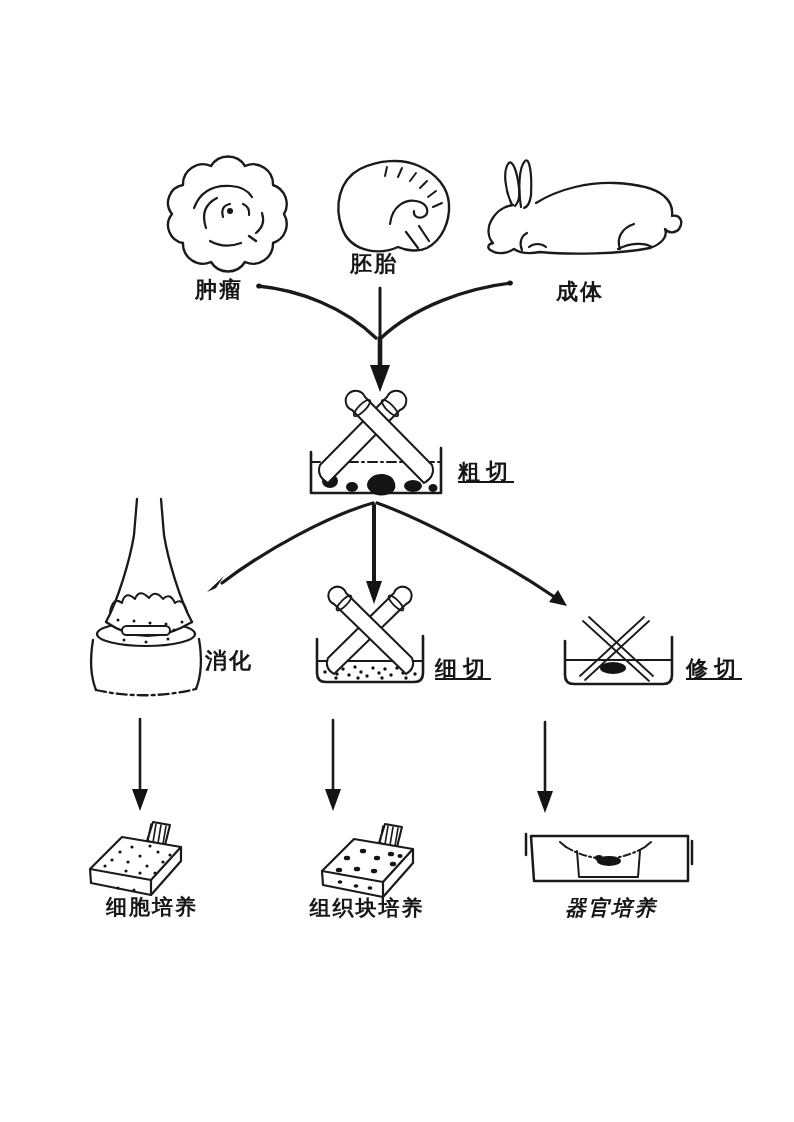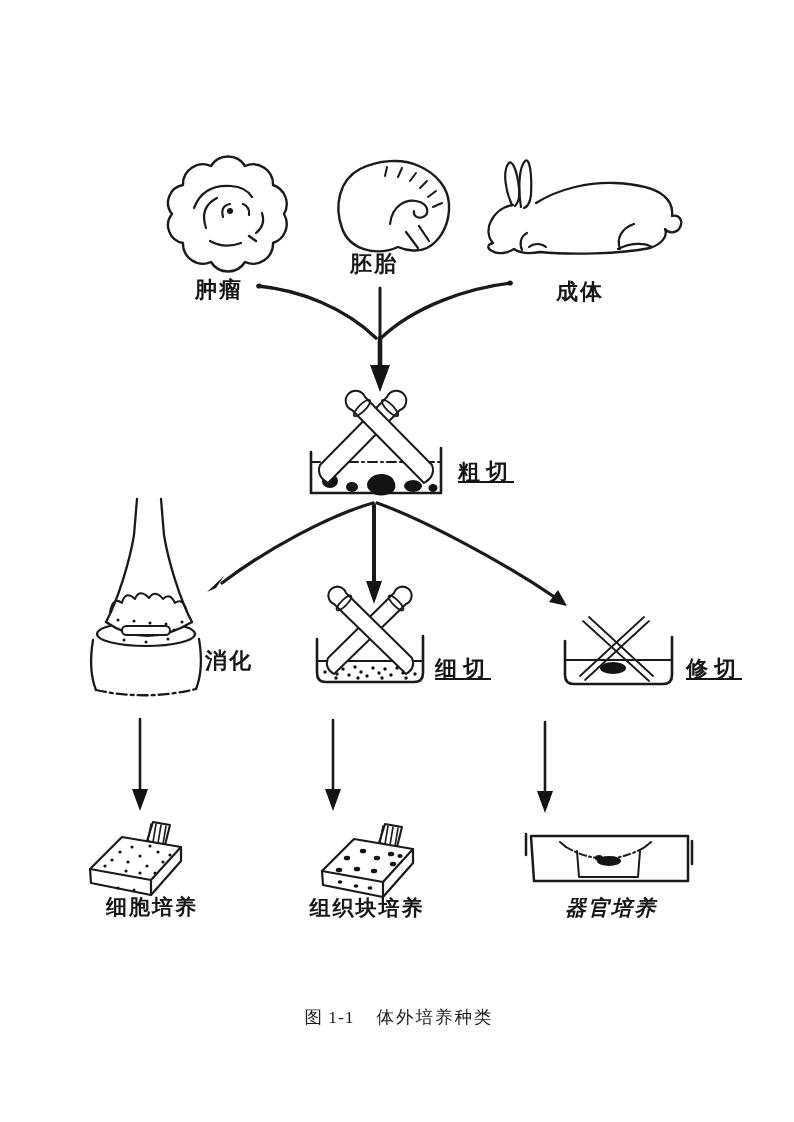--- a/index.html
+++ b/index.html
@@ -252,17 +252,14 @@
 
   <div class="lbl spread" style="left:486px;top:472px;">粗切</div>
   <div class="lbl" style="left:229px;top:661px;">消化</div>
   <div class="lbl spread" style="left:463px;top:669px;">细切</div>
   <div class="lbl spread" style="left:714px;top:669px;text-align:right;">修切</div>
 
   <div class="lbl small" style="left:152px;top:907px;">细胞培养</div>
   <div class="lbl small" style="left:367px;top:908px;">组织块培养</div>
   <div class="lbl small" style="left:611px;top:908px;font-style:italic;">器官培养</div>
 
-  <div class="caption" style="left:399px;top:1017px;">
-    <span class="cap-num">图 1-1</span><span class="cap-title">体外培养种类</span>
-  </div>
 
 </div>
 
 </body></html>

